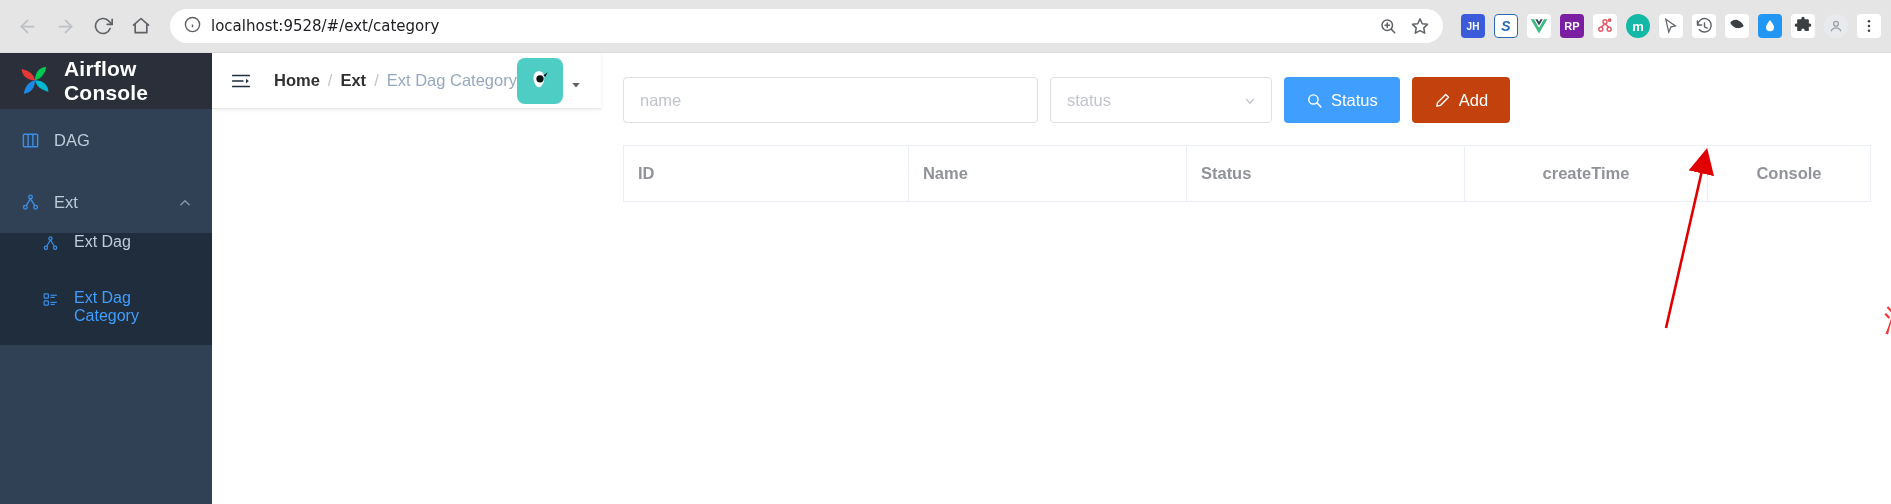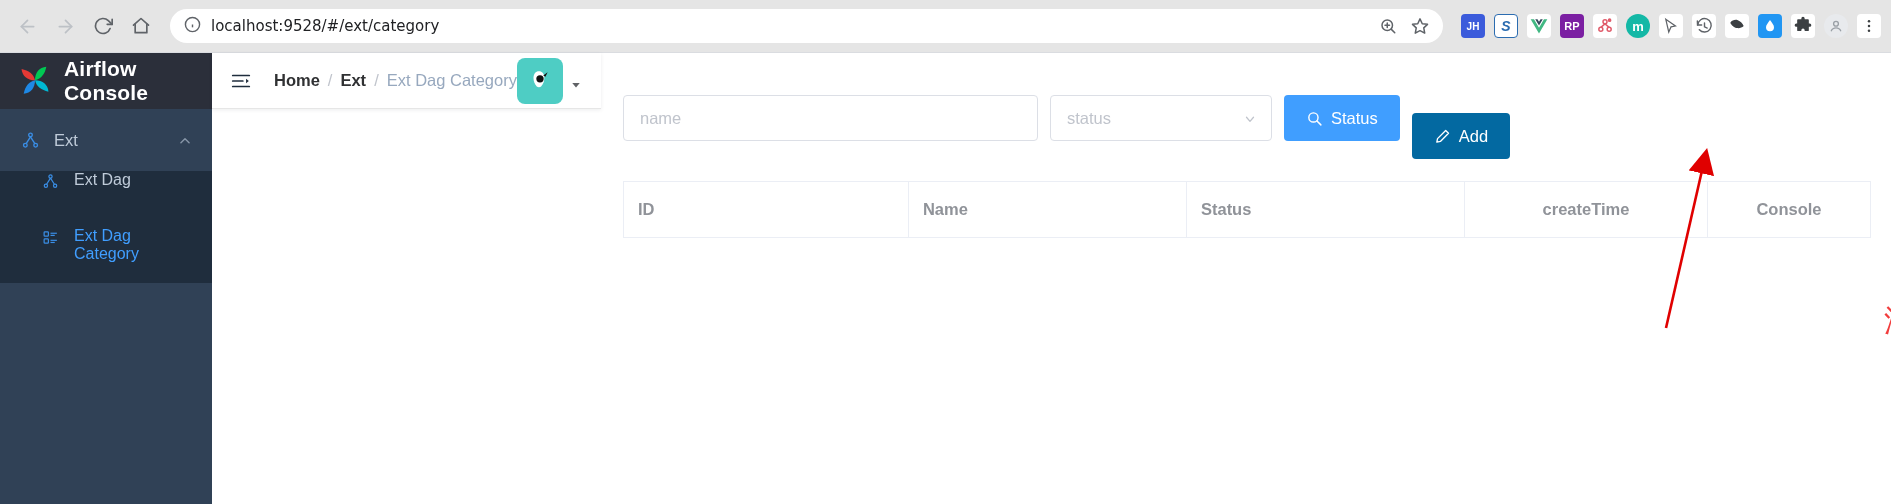--- a/index.html
+++ b/index.html
@@ -124,21 +124,21 @@
     font-size: 16.5px; color: #c0c4cc; background: #fff;
   }
   .el-select .sel-caret { margin-left: auto; width: 14px; height: 14px; color: #c0c4cc; }
   .btn {
     height: 46px; border-radius: 4px; border: none;
     display: inline-flex; align-items: center; justify-content: center; gap: 8px;
     font-size: 16.5px; color: #fff; padding: 0 22px;
     font-family: "Liberation Sans", sans-serif;
   }
   .btn-search { background: #409eff; }
-  .btn-add { background: #0369a1; margin-top: 36px; }
+  .btn-add { background: #c2410c; }
   .btn .bic { width: 17px; height: 17px; display:flex; }
 
   
   .table { margin-top: 22px; width: 100%; border: 1px solid #ebeef5; border-bottom: none; }
   .thead { display: flex; height: 56px; border-bottom: 1px solid #ebeef5; }
   .th {
     font-size: 16.5px; color: #909399; font-weight: bold;
     display: flex; align-items: center;
     border-right: 1px solid #ebeef5; padding: 0 14px; text-align: center;
   }
@@ -287,20 +287,30 @@
           <path d="M24 23 C24 12, 30 5, 40 4 C38 14, 33 21, 24 23 Z" fill="#00c853"></path>
           <path d="M24 23 C13 23, 6 17, 5 7 C15 9, 22 14, 24 23 Z" fill="#e53935"></path>
           <path d="M24 23 C24 34, 18 41, 8 42 C10 32, 15 25, 24 23 Z" fill="#1e88e5"></path>
           <path d="M24 23 C35 23, 42 29, 43 39 C33 37, 26 32, 24 23 Z" fill="#00b8d4"></path>
         </svg>
       </span>
       <span class="brand-title">Airflow Console</span>
     </div>
 
     <nav class="menu">
+      <div class="menu-item">
+        <span class="ic">
+          <svg width="19" height="19" viewBox="0 0 24 24" fill="none" stroke="#3a8ee6" stroke-width="1.8">
+              <rect x="3" y="4" width="18" height="16" rx="1.5"></rect>
+              <line x1="9" y1="4" x2="9" y2="20"></line>
+              <line x1="15" y1="4" x2="15" y2="20"></line>
+            </svg>
+        </span>
+        <span class="mi-label">DAG</span>
+      </div>
 
       <div class="menu-item open">
         <span class="ic">
           <svg width="19" height="19" viewBox="0 0 24 24" fill="none" stroke="#3a8ee6" stroke-width="1.7">
               <circle cx="12" cy="5" r="2.3"></circle>
               <circle cx="5.5" cy="18" r="2.3"></circle>
               <circle cx="18.5" cy="18" r="2.3"></circle>
               <line x1="12" y1="7.3" x2="6.5" y2="15.9"></line>
               <line x1="12" y1="7.3" x2="17.5" y2="15.9"></line>
             </svg>

